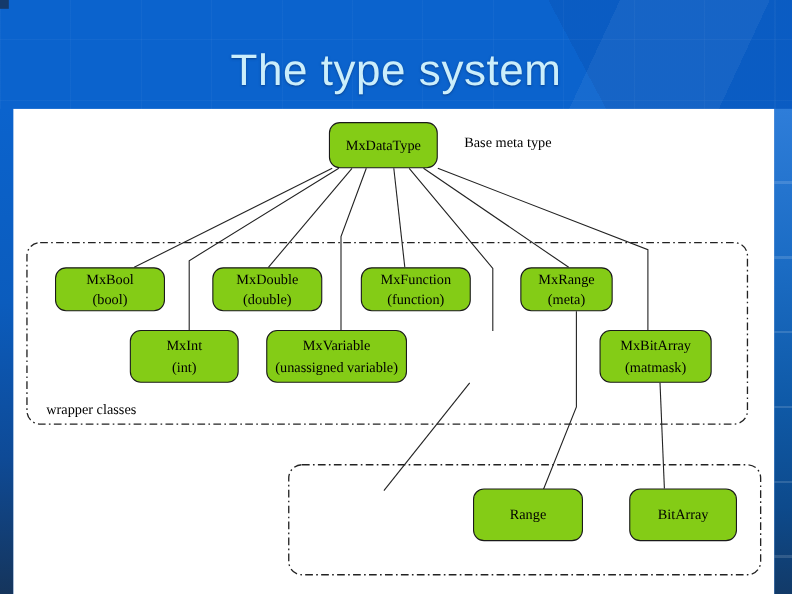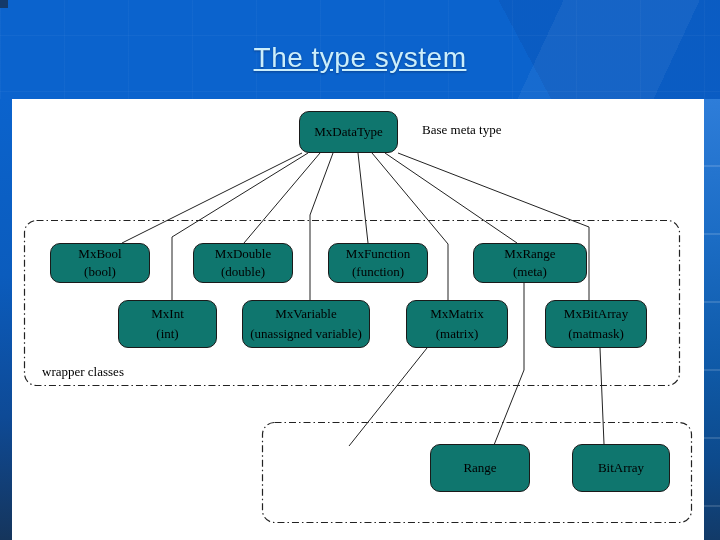--- a/index.html
+++ b/index.html
@@ -9,46 +9,46 @@
   
   #bg-pattern{position:absolute;inset:0;z-index:0;
     background:
       linear-gradient(115deg, transparent 58%, rgba(255,255,255,0.05) 58%, rgba(255,255,255,0.05) 72%, transparent 72%),
       linear-gradient(62deg, transparent 78%, rgba(0,0,60,0.07) 78%),
       repeating-linear-gradient(0deg, rgba(255,255,255,0.035) 0 1px, transparent 1px 56px),
       repeating-linear-gradient(90deg, rgba(255,255,255,0.03) 0 1px, transparent 1px 64px);}
   #corner-notch{position:absolute;left:0;top:0;width:8px;height:8px;background:#143a6b;z-index:1;}
 
   #slide-title{position:absolute;left:0;top:42px;width:100%;margin:0;text-align:center;
-    font-size:28px;font-weight:normal;letter-spacing:0.5px;color:#CBEEFB;z-index:1;
-    text-shadow:0 1px 2px rgba(8,56,128,0.8);text-decoration:underline;}
+    font-size:40px;font-weight:normal;letter-spacing:0.5px;color:#CBEEFB;z-index:1;
+    text-shadow:0 1px 2px rgba(8,56,128,0.8);}
 
   #content-panel{position:absolute;left:12px;top:99px;width:692px;height:441px;background:#ffffff;z-index:1;}
 
   #left-strip{position:absolute;left:0;top:99px;width:12px;height:441px;z-index:1;
     background:linear-gradient(180deg,#0b63cd 0%,#0b5cbd 40%,#0e4a96 72%,#15355c 100%);}
   #right-strip{position:absolute;left:704px;top:99px;width:16px;height:441px;z-index:1;
     background:
       repeating-linear-gradient(180deg, transparent 0 66px, rgba(255,255,255,0.14) 66px 68px),
       linear-gradient(180deg,#2e7dd9 0%,#1b6cc4 32%,#0f5aa8 60%,#0d4a8c 82%,#123a68 100%);}
 
   #connectors{position:absolute;inset:0;z-index:2;}
 
-  .node{position:absolute;z-index:3;background:#0f766e;border:1px solid #1a1a1a;border-radius:10px;
+  .node{position:absolute;z-index:3;background:#84cc16;border:1px solid #1a1a1a;border-radius:10px;
     display:flex;flex-direction:column;align-items:center;justify-content:space-evenly;
     font-family:"Liberation Serif",serif;font-size:13px;line-height:1.2;color:#000;
     box-sizing:border-box;white-space:nowrap;text-align:center;}
   .node.single{justify-content:center;}
   .lbl{position:absolute;z-index:3;font-family:"Liberation Serif",serif;font-size:13px;color:#000000;white-space:nowrap;}
 
   #n-mxdatatype{left:299px;top:111px;width:99px;height:42px;}
   #n-mxbool{left:50px;top:243px;width:100px;height:40px;}
   #n-mxdouble{left:193px;top:243px;width:100px;height:40px;}
   #n-mxfunction{left:328px;top:243px;width:100px;height:40px;}
-  #n-mxrange{left:473px;top:243px;width:114px;height:40px;}
+  #n-mxrange{left:473px;top:243px;width:84px;height:40px;}
   #n-mxint{left:118px;top:300px;width:99px;height:48px;}
   #n-mxvariable{left:242px;top:300px;width:128px;height:48px;}
   #n-mxmatrix{left:406px;top:300px;width:102px;height:48px;}
   #n-mxbitarray{left:545px;top:300px;width:102px;height:48px;align-items:center;}
   #n-matrix{left:288px;top:444px;width:99px;height:48px;}
   #n-range{left:430px;top:444px;width:100px;height:48px;}
   #n-bitarray{left:572px;top:444px;width:98px;height:48px;}
 
   #base-meta-type-label{left:422px;top:122px;}
   #wrapper-classes-label{left:42px;top:364px;}
@@ -109,24 +109,20 @@
     <span>(meta)</span>
   </div>
   <div class="node" id="n-mxint">
     <span>MxInt</span>
     <span>(int)</span>
   </div>
   <div class="node" id="n-mxvariable">
     <span>MxVariable</span>
     <span>(unassigned variable)</span>
   </div>
-  <div class="node" id="n-mxmatrix">
-    <span>MxMatrix</span>
-    <span>(matrix)</span>
-  </div>
   <div class="node" id="n-mxbitarray">
     <span>MxBitArray</span>
     <span>(matmask)</span>
   </div>
   <div class="lbl" id="wrapper-classes-label">wrapper classes</div>
 
   <div class="node single" id="n-range">
     <span>Range</span>
   </div>
   <div class="node single" id="n-bitarray">

